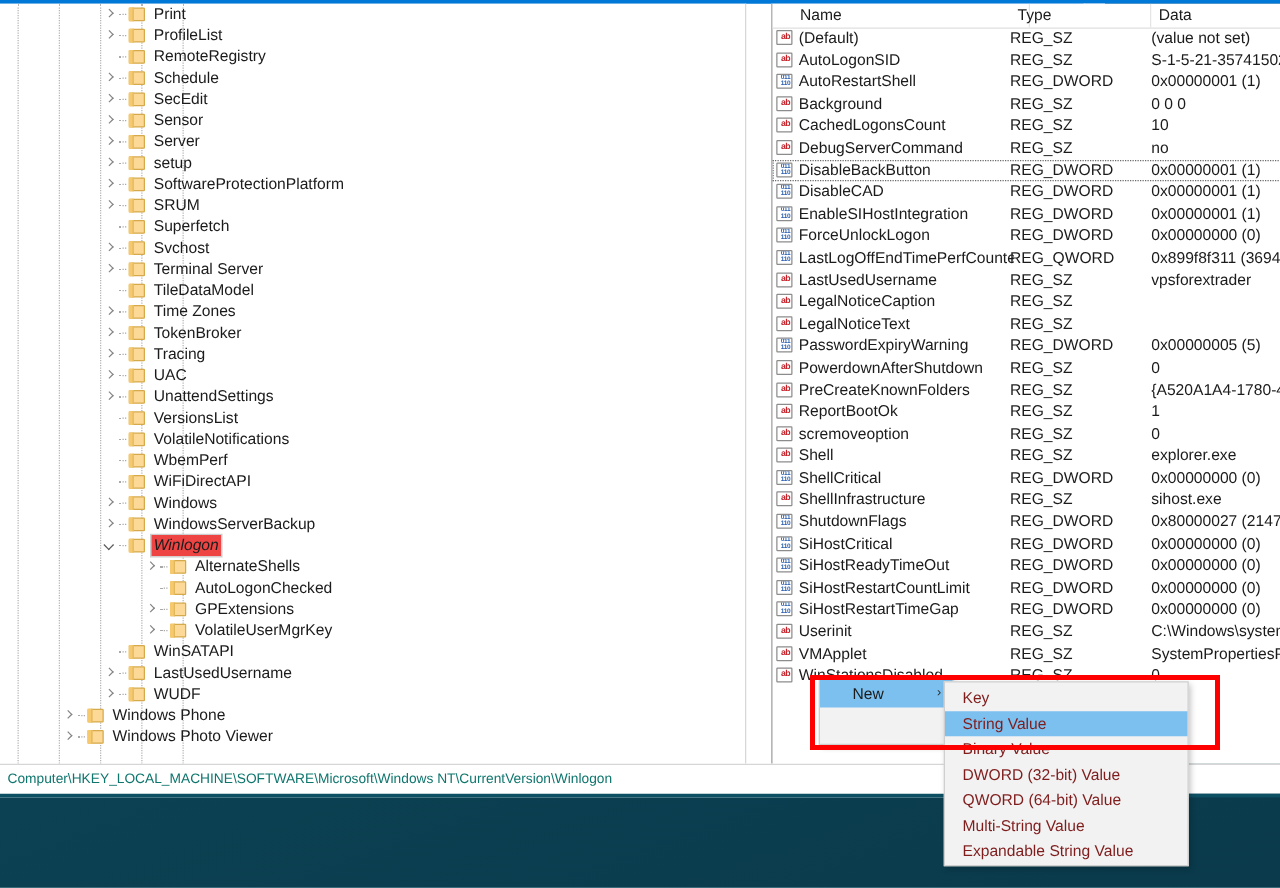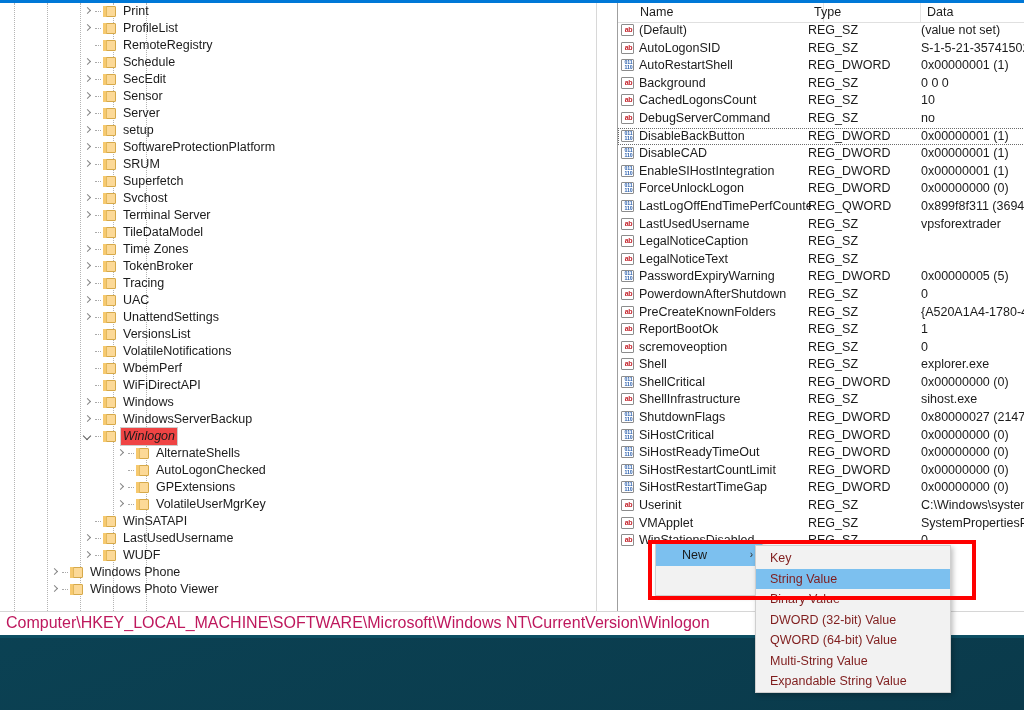--- a/index.html
+++ b/index.html
@@ -202,21 +202,21 @@
     letter-spacing: -0.2px;
   }
   .vicon.bin span.l2 { top: 5px; }
 
   
   #statusbar {
     position: absolute; left: 0; top: 611px;
     width: 1024px; height: 24px;
     background: #ffffff;
     border-top: 1px solid #d6d6d6;
-    font-size: 16px; color: #be185d;
+    font-size: 11px; color: #0f766e;
     line-height: 22px;
     padding-left: 6px;
     box-sizing: border-box;
   }
   #statusline {
     position: absolute; left: 0; top: 635px;
     width: 1024px; height: 3px;
     background: #0d4f63;
   }
 

